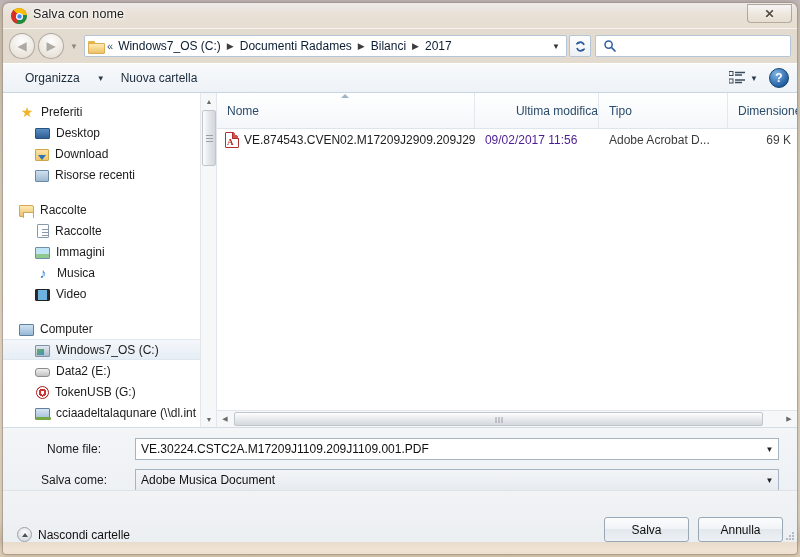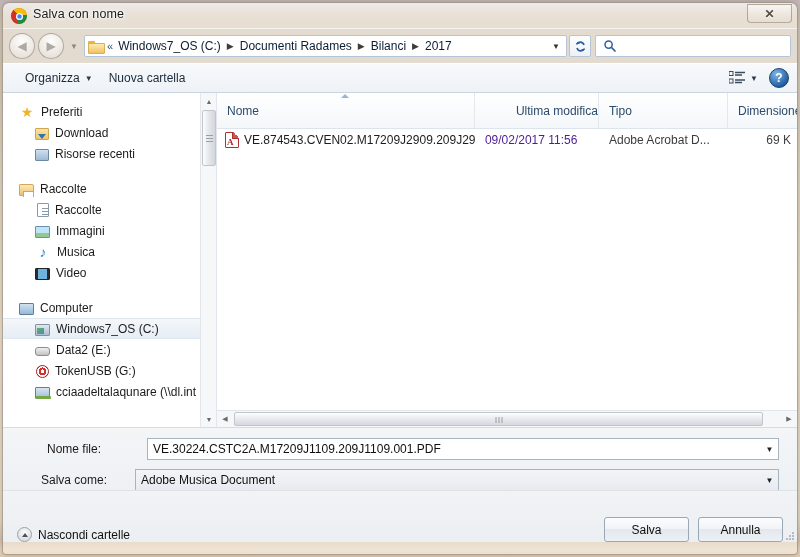--- a/index.html
+++ b/index.html
@@ -239,21 +239,21 @@
     border-top: 1px solid #ffffff;
     border-bottom: 1px solid #c8d4e0;
     display: flex;
     align-items: center;
     padding: 0 8px 0 14px;
   }
   .tb-item {
     font-size: 12px;
     color: #1c2b3a;
     padding: 3px 8px;
-    display: flex; align-items: center; gap: 5px;
+    display: flex; align-items: center; gap: 17px;
     cursor: pointer;
     border-radius: 2px;
   }
   .tb-caret { font-size: 8px; color: #2a3b4d; }
   .tb-spacer { flex: 1; }
   .layout-btn, .help-btn {
     display: flex; align-items: center; gap: 4px;
     padding: 3px 5px;
     cursor: pointer;
   }
@@ -576,21 +576,21 @@
     color: #1a1a1a;
   }
   .combo {
     flex: 1;
     height: 22px;
     border: 1px solid #a6b4c2;
     display: flex;
     align-items: center;
     position: relative;
   }
-  .combo.white { background: #ffffff; margin-left: 12px; }
+  .combo.white { background: #ffffff; }
   .combo.grey  { background: linear-gradient(180deg, #f2f4f7, #e7ebf0); }
   .combo input, .combo .combo-val {
     flex: 1;
     border: none;
     outline: none;
     background: transparent;
     font-size: 12px;
     color: #101010;
     padding-left: 5px;
     font-family: "Liberation Sans", sans-serif;
@@ -750,20 +750,24 @@
   <div class="dialog-body">
 
     <div class="sidebar">
 
       <div class="side-group">
         <div class="side-row">
           <span class="side-ico ico-star">★</span>
           <span>Preferiti</span>
         </div>
         <div class="side-row child">
+          <span class="side-ico ico-desktop"></span>
+          <span>Desktop</span>
+        </div>
+        <div class="side-row child">
           <span class="side-ico ico-download"></span>
           <span>Download</span>
         </div>
         <div class="side-row child">
           <span class="side-ico ico-recent"></span>
           <span>Risorse recenti</span>
         </div>
       </div>
 
       <div class="side-gap"></div>

